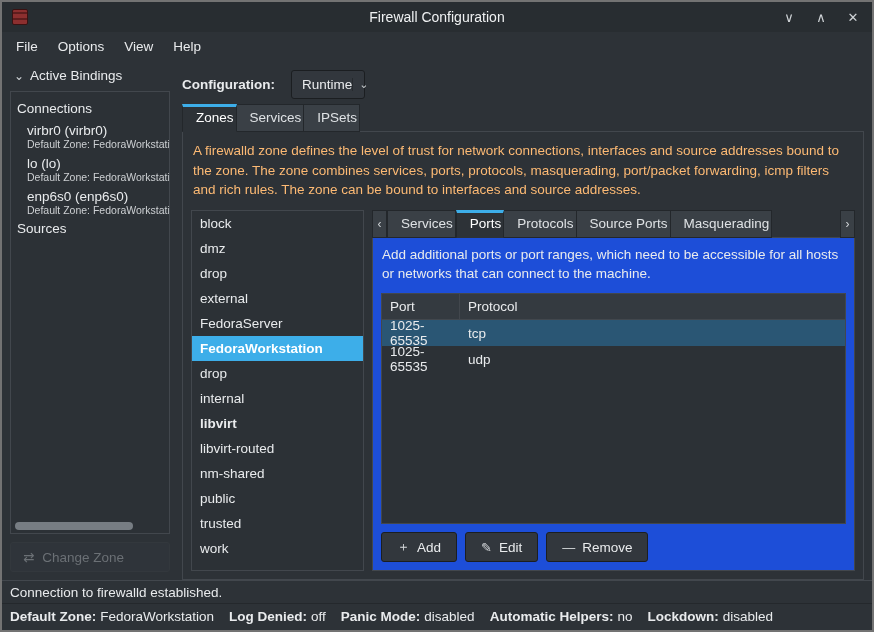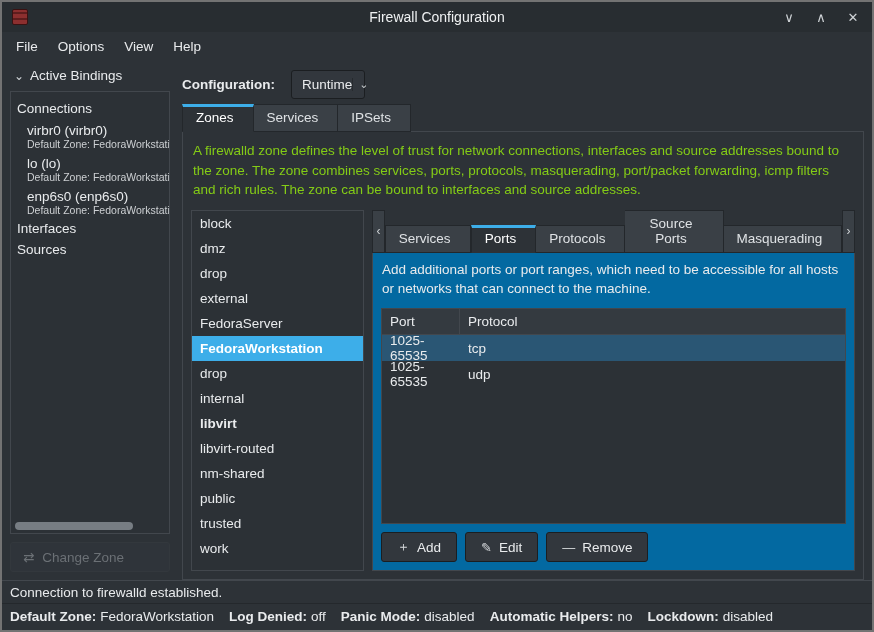--- a/index.html
+++ b/index.html
@@ -59,48 +59,48 @@
   .config-label { font-weight:bold; }
   .dropdown { width:74px; height:29px; background:#32373d; border:1px solid #1b1e21;
               border-radius:3px; display:flex; align-items:center; padding:0 6px 0 10px; }
   .dropdown-value { flex:1; }
   .dropdown-chev { font-size:11px; color:#c4c8cb; border-left:1px solid #262a2e;
                    padding-left:6px; }
 
   
   .tabbar { display:flex; align-items:flex-end; flex:none; margin-bottom:-1px;
             position:relative; z-index:2; margin-top:8px; }
-  .tab { padding:5px 19px 6px 13px; background:#3a4046; border:1px solid #23272b;
+  .tab { padding:5px 2px 6px 13px; background:#3a4046; border:1px solid #23272b;
          border-left-width:0; color:#dfe2e5; font-size:13.5px; }
   .tab:first-of-type, .tab.first { border-left-width:1px; }
   .tab.active { background:#2d3237; border-top:3px solid #3daee9; padding-top:3px;
                 border-bottom:1px solid #2d3237; color:#fff; border-left-width:1px; }
   .tab.active + .tab { border-left-width:0; }
 
   .main-panel { flex:1; border:1px solid #42474d; display:flex; flex-direction:column;
                 min-height:0; background:#2d3237; }
-  .zone-desc { padding:9px 10px 6px 10px; line-height:1.45; color:#84cc16; }
+  .zone-desc { padding:9px 10px 6px 10px; line-height:1.45; color:#fdba74; }
   .content-row { flex:1; display:flex; min-height:0; padding:4px 8px 8px 8px; gap:8px; }
 
   
   .zone-list { width:173px; flex:none; border:1px solid #42474d; background:#2c3136;
                overflow:hidden; }
   .zone-item { padding:3px 8px; height:25px; line-height:19px; white-space:nowrap; }
   .zone-item.bold { font-weight:bold; }
   .zone-item.selected { background:#3daee9; color:#ffffff; font-weight:bold; }
 
   
   .right-side { flex:1; display:flex; flex-direction:column; min-width:0; }
   .subtabbar { display:flex; align-items:flex-end; margin-bottom:-1px; z-index:2; }
   .tab-arrow { width:15px; align-self:stretch; background:#3a4046; border:1px solid #23272b;
                color:#cfd3d6; font-size:12px; display:flex; align-items:center;
                justify-content:center; padding:0; }
   .tab-arrow.right { margin-left:auto; }
   .sub-panel { flex:1; border:1px solid #42474d; display:flex; flex-direction:column;
-               min-height:0; background:#0369a1; }
+               min-height:0; background:#1d4ed8; }
   .ports-desc { padding:8px 9px 4px 9px; line-height:1.4; }
 
   .ports-table { flex:1; margin:6px 8px 0 8px; border:1px solid #42474d;
                  display:flex; flex-direction:column; min-height:0; background:#2c3136; }
   .thead { display:flex; background:#343a40; border-bottom:1px solid #42474d; flex:none;align-items:center; }
   .th { padding:5px 8px; color:#e9ebed; }
   .th.col-port { width:78px; border-right:1px solid #42474d; }
   .trow { display:flex; flex:none; height:26px; align-items:center; }
   .trow.selected { background:#2a5674; }
   .td { padding:0 8px; }
@@ -159,21 +159,20 @@
         </div>
         <div class="conn-entry">
           <div class="conn-name">lo (lo)</div>
           <div class="conn-detail">Default Zone: FedoraWorkstation</div>
         </div>
         <div class="conn-entry">
           <div class="conn-name">enp6s0 (enp6s0)</div>
           <div class="conn-detail">Default Zone: FedoraWorkstation</div>
         </div>
 
-        <div class="conn-section">Interfaces</div>
         <div class="conn-section">Sources</div>
 
         <div class="hscrollbar"></div>
       </div>
 
       <button class="change-zone-btn" disabled="">
         <span>⇄</span>
         <span>Change Zone</span>
       </button>
     </div>

